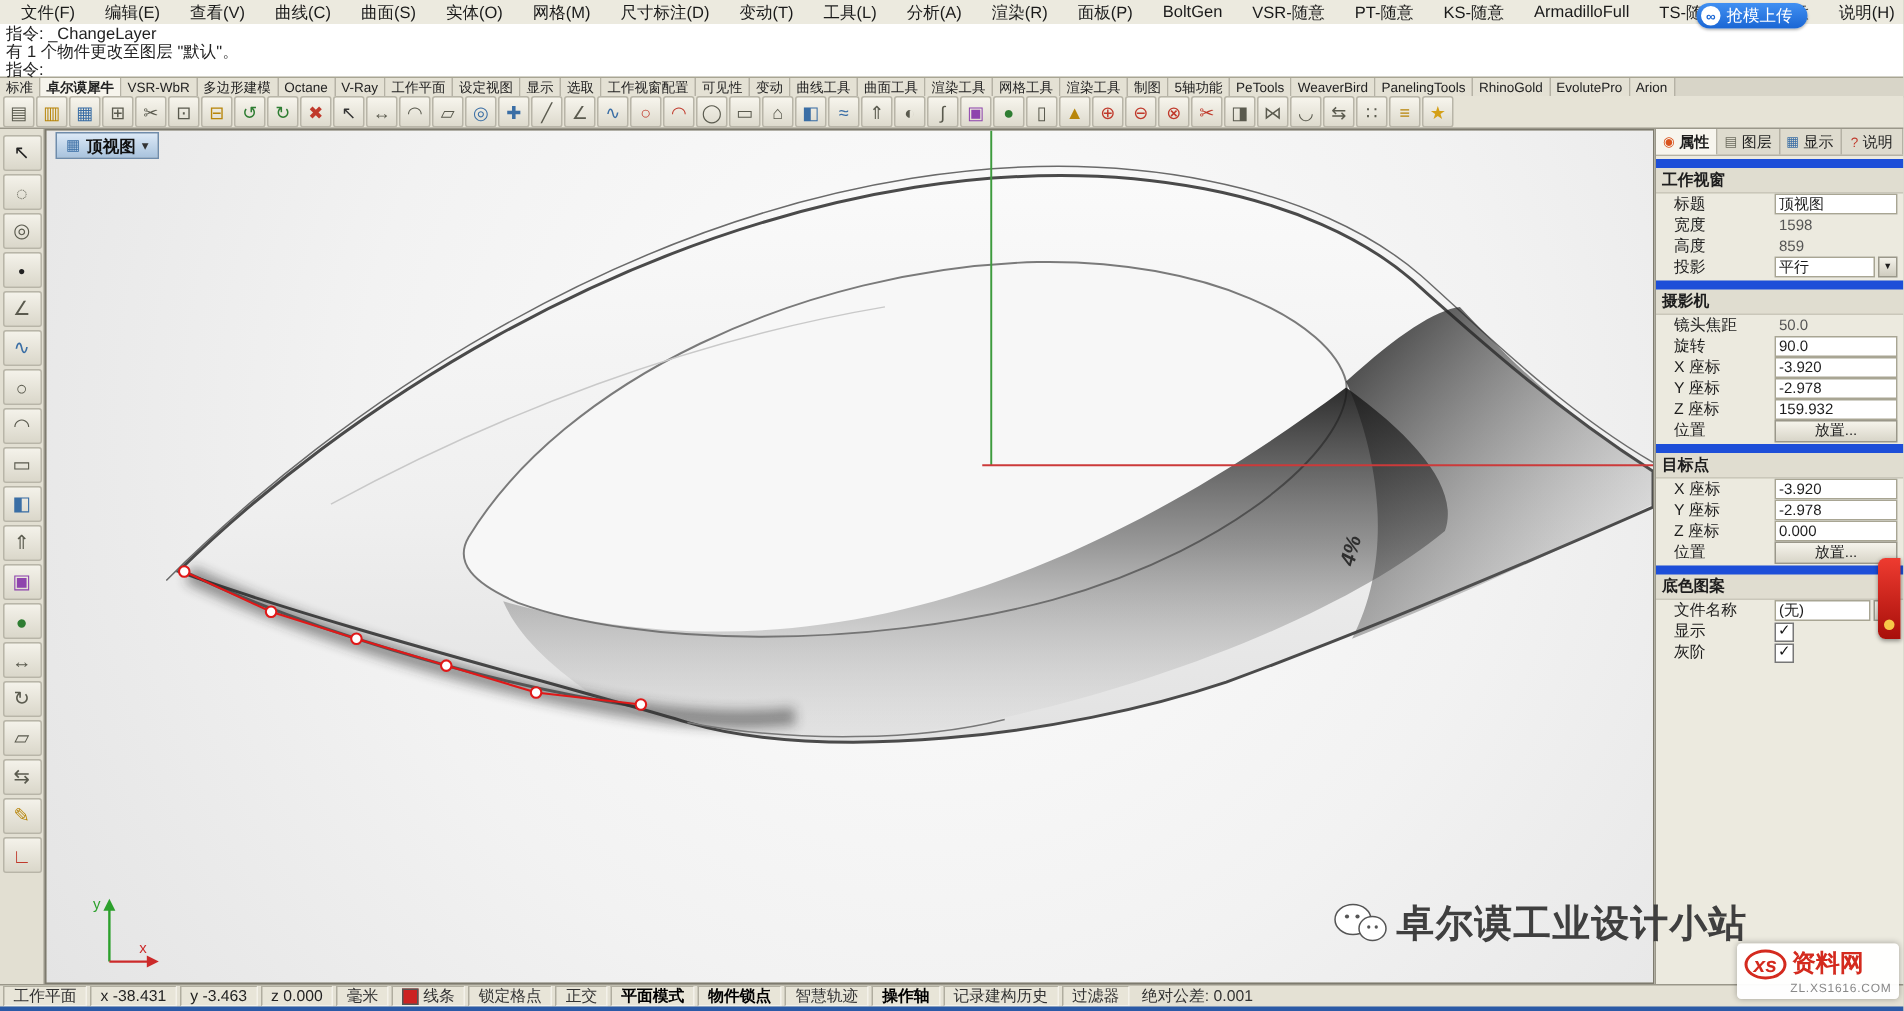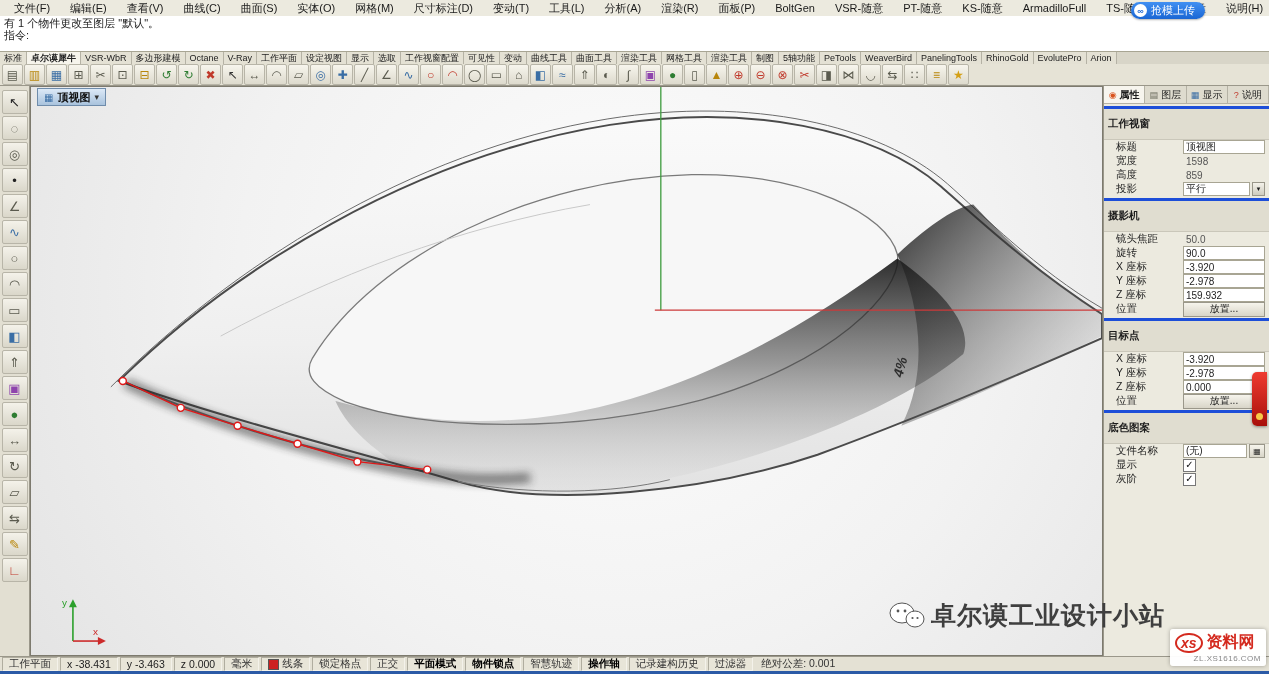--- a/index.html
+++ b/index.html
@@ -51,21 +51,21 @@
   .watermark{position:absolute;left:858px;top:512px;display:flex;align-items:center;gap:6px;z-index:8;}
   .wm-text{font-size:25px;font-weight:bold;color:#3f3f3f;letter-spacing:1px;white-space:nowrap;}
 
   
   .right-panel{position:absolute;left:1103px;top:86px;width:166px;height:570px;background:#eceadf;border-left:1px solid #9a978a;
                box-sizing:border-box;font-size:10.5px;color:#1d1d1d;overflow:hidden;}
   .panel-tabs{display:flex;height:17px;background:#dedbce;border-bottom:1px solid #b5b2a5;}
   .ptab{flex:1;display:flex;align-items:center;justify-content:center;gap:3px;font-size:10px;border-right:1px solid #b5b2a5;cursor:pointer;}
   .ptab.active{background:#f7f5ee;font-weight:bold;}
   .ptab-ic{font-size:9px;}
-  .psec{background:#e0ddd0;border-top:3px solid #1d4ed8;border-bottom:1px solid #cac7ba;padding:8px 4px;font-weight:bold;margin-top:2px;}
+  .psec{background:#e0ddd0;border-top:6px solid #1d4ed8;border-bottom:1px solid #cac7ba;padding:1px 4px;font-weight:bold;margin-top:2px;}
   .prow{display:flex;align-items:center;padding:0 4px 0 12px;height:14px;}
   .plabel{flex:1;white-space:nowrap;overflow:hidden;}
   .pvc{width:82px;display:flex;align-items:center;gap:2px;}
   .pv-input{flex:1;height:12px;background:#fff;border:1px solid #a8a593;font-size:10px;display:flex;align-items:center;padding:0 2px;overflow:hidden;}
   .pv-ro{flex:1;font-size:10px;color:#555;padding:0 3px;}
   .pv-dd{width:11px;height:12px;background:linear-gradient(#f4f2ea,#cfccbf);border:1px solid #9a978a;font-size:6px;
          display:flex;align-items:center;justify-content:center;cursor:pointer;}
   .pv-btn{flex:1;height:13px;background:linear-gradient(#f6f4ec,#d8d5c8);border:1px solid #9a978a;font-size:10px;
           display:flex;align-items:center;justify-content:center;cursor:pointer;}
   .pv-mini{width:14px;height:12px;background:linear-gradient(#f6f4ec,#d8d5c8);border:1px solid #9a978a;font-size:8px;
@@ -77,21 +77,21 @@
              display:flex;align-items:center;gap:2px;padding-left:2px;box-sizing:border-box;font-size:10.5px;overflow:hidden;}
   .scell{height:12px;display:flex;align-items:center;padding:0 6px;white-space:nowrap;background:#e8e5d8;
          border:1px solid;border-color:#b0ad9f #f4f2ea #f4f2ea #b0ad9f;color:#333;cursor:pointer;}
   .scoord{color:#222;}
   .stoggle.on{font-weight:bold;color:#000;}
   .swatch{width:9px;height:9px;border:1px solid #555;margin-right:3px;display:inline-block;}
   .stol{border:none;background:transparent;}
   .taskbar{position:absolute;left:0;top:671px;width:1269px;height:3px;background:#2b5aa6;}
 
   
-  .logo{position:absolute;right:3px;bottom:8px;width:96px;background:rgba(255,255,255,.96);border-radius:3px;
+  .logo{position:absolute;right:3px;bottom:8px;width:108px;background:rgba(255,255,255,.96);border-radius:3px;
         padding:3px 5px;z-index:70;box-shadow:0 0 4px rgba(0,0,0,.3);box-sizing:border-box;}
   .logo-row{display:flex;align-items:center;gap:4px;}
   .xs{color:#d42a1e;font-style:italic;font-weight:bold;font-size:14px;border:2px solid #d42a1e;border-radius:50%;padding:0 4px;line-height:16px;}
   .logo-name{color:#d42a1e;font-size:16px;font-weight:bold;}
   .logo-url{color:#888;font-size:8px;text-align:right;margin-top:1px;letter-spacing:.5px;}
   .red-widget{position:absolute;right:2px;top:372px;width:15px;height:54px;z-index:65;cursor:pointer;
               background:linear-gradient(#ee3b30,#a80f0a);border-radius:5px 0 0 5px;box-shadow:0 1px 3px rgba(0,0,0,.4);}
   .red-widget:after{content:"";position:absolute;left:4px;bottom:6px;width:7px;height:7px;border-radius:50%;background:#f7c948;}
 </style>
 </head>
@@ -123,20 +123,21 @@
         <div class="menu-item">CY-随意</div>
         <div class="menu-item">说明(H)</div>
       </div>
   </div>
   <div class="upload-btn">
     <span class="upload-ic">∞</span>
     <span>抢模上传</span>
   </div>
 
   <div class="cmd">
+    <div class="cmd-line">指令: _ChangeLayer</div>
     <div class="cmd-line">有 1 个物件更改至图层 "默认"。</div>
     <div class="cmd-line">指令:</div>
   </div>
 
   <div class="tabbar" id="tab-items">
       <div class="gtab">标准</div>
       <div class="gtab active">卓尔谟犀牛</div>
       <div class="gtab">VSR-WbR</div>
       <div class="gtab">多边形建模</div>
       <div class="gtab">Octane</div>

